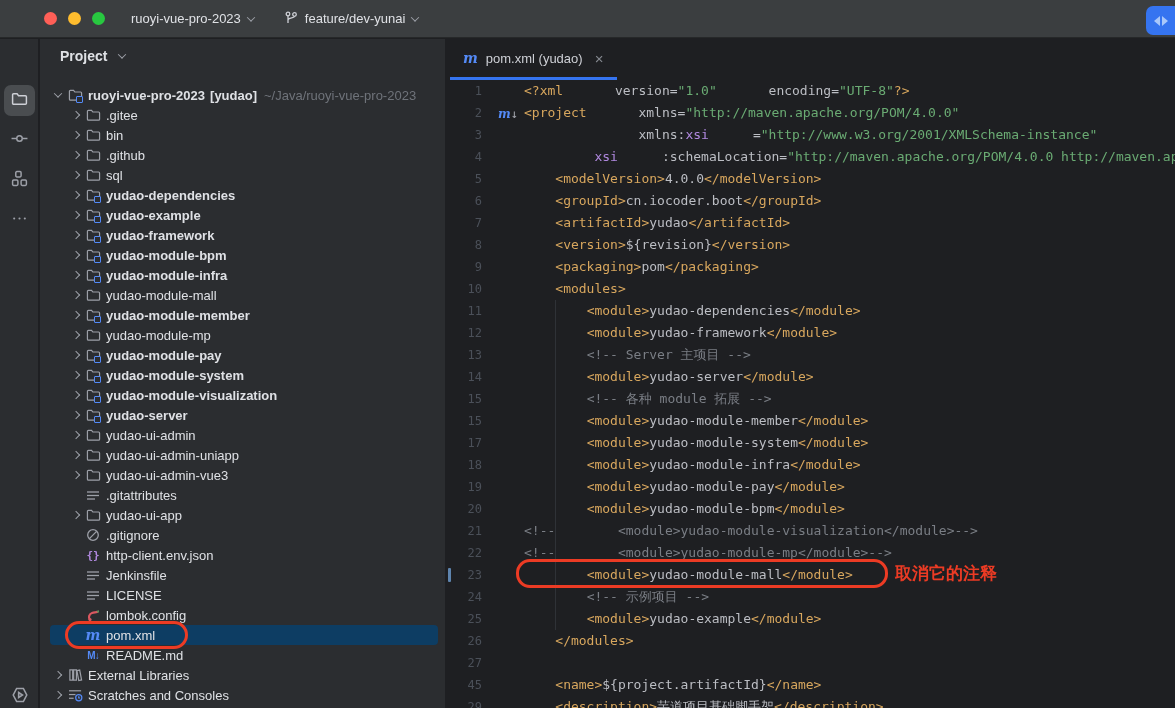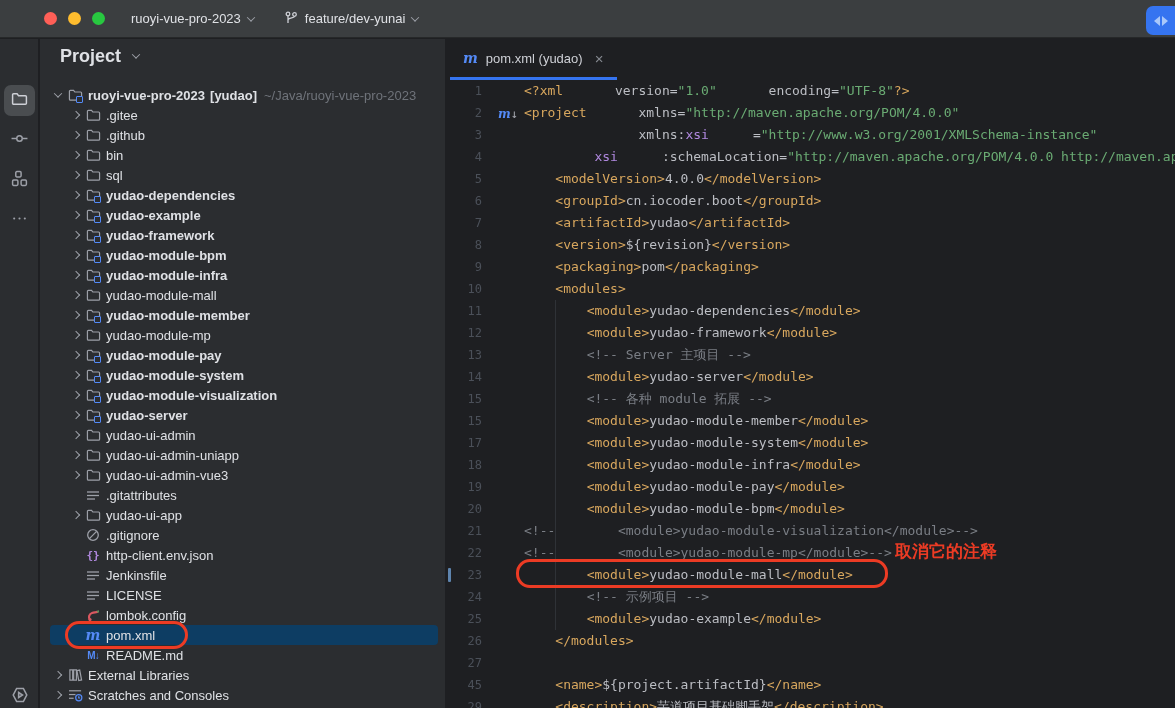--- a/index.html
+++ b/index.html
@@ -31,21 +31,21 @@
     border-right:1px solid #1E1F22; }
   .stripe-btn { position:absolute; left:4px; width:31px; height:31px; border-radius:7px;
     display:flex; align-items:center; justify-content:center; color:#9DA0A8; }
   .stripe-btn.selected { background:#4A4D50; }
   .stripe-btn svg { stroke:#CED0D6; fill:none; stroke-width:1.4; }
   .stripe-btn.dim svg { stroke:#9DA0A8; }
 
   
   .panel { position:absolute; left:40px; top:39px; width:405px; height:669px; background:#2B2D30; overflow:hidden; }
   .panel-header { height:34px; display:flex; align-items:center; padding-left:20px; gap:12px;
-    color:#DFE1E5; font-size:18px; font-weight:700; }
+    color:#DFE1E5; font-size:14px; font-weight:700; }
   .tree { position:absolute; left:0; top:46px; width:405px; }
   .tree-row { height:20px; display:flex; align-items:center; font-size:13px; color:#DFE1E5;
     white-space:nowrap; position:relative; }
   .tree-row.selected { background:#0D3D63; border-radius:4px; margin:0 7px 0 10px; }
   .tree-row.selected .rowpad { width:calc(var(--pad) - 10px); }
   .rowpad { width:var(--pad); flex:none; }
   .tchev { width:16px; flex:none; display:flex; align-items:center; justify-content:center; }
   .ticon { width:18px; height:16px; flex:none; display:flex; align-items:center; justify-content:center; margin-right:4px; position:relative; }
   .ticon svg { stroke:#9DA0A8; fill:none; stroke-width:1.3; }
   .tlabel.bold { font-weight:700; }
@@ -181,33 +181,33 @@
         <div class="tree-row" style="--pad: 28px;">
           <span class="rowpad"></span>
           <span class="tchev">
             <span class="chev right"></span>
           </span>
           <span class="ticon">
             <svg width="15" height="14" viewBox="0 0 16 15">
               <path d="M1.5 3.5 a1 1 0 0 1 1-1 h3.4 l1.4 1.8 h6.2 a1 1 0 0 1 1 1 v6.7 a1 1 0 0 1 -1 1 h-11 a1 1 0 0 1 -1-1 z"></path>
             </svg>
           </span>
+          <span class="tlabel">bin</span>
+        </div>
+        <div class="tree-row" style="--pad: 28px;">
+          <span class="rowpad"></span>
+          <span class="tchev">
+            <span class="chev right"></span>
+          </span>
+          <span class="ticon">
+            <svg width="15" height="14" viewBox="0 0 16 15">
+              <path d="M1.5 3.5 a1 1 0 0 1 1-1 h3.4 l1.4 1.8 h6.2 a1 1 0 0 1 1 1 v6.7 a1 1 0 0 1 -1 1 h-11 a1 1 0 0 1 -1-1 z"></path>
+            </svg>
+          </span>
           <span class="tlabel">.github</span>
-        </div>
-        <div class="tree-row" style="--pad: 28px;">
-          <span class="rowpad"></span>
-          <span class="tchev">
-            <span class="chev right"></span>
-          </span>
-          <span class="ticon">
-            <svg width="15" height="14" viewBox="0 0 16 15">
-              <path d="M1.5 3.5 a1 1 0 0 1 1-1 h3.4 l1.4 1.8 h6.2 a1 1 0 0 1 1 1 v6.7 a1 1 0 0 1 -1 1 h-11 a1 1 0 0 1 -1-1 z"></path>
-            </svg>
-          </span>
-          <span class="tlabel">bin</span>
         </div>
         <div class="tree-row" style="--pad: 28px;">
           <span class="rowpad"></span>
           <span class="tchev">
             <span class="chev right"></span>
           </span>
           <span class="ticon">
             <svg width="15" height="14" viewBox="0 0 16 15">
               <path d="M1.5 3.5 a1 1 0 0 1 1-1 h3.4 l1.4 1.8 h6.2 a1 1 0 0 1 1 1 v6.7 a1 1 0 0 1 -1 1 h-11 a1 1 0 0 1 -1-1 z"></path>
             </svg>
@@ -567,16 +567,16 @@
         <div class="code-line"><span class="ln">22</span><span class="c">&lt;!--        &lt;module&gt;yudao-module-mp&lt;/module&gt;--&gt;</span></div>
         <div class="code-line"><span class="ln">23</span><span class="caret-bar"></span><span class="p">        </span><span class="t">&lt;module&gt;</span><span class="x">yudao-module-mall</span><span class="t">&lt;/module&gt;</span></div>
         <div class="code-line"><span class="ln">24</span><span class="p">        </span><span class="c">&lt;!-- 示例项目 --&gt;</span></div>
         <div class="code-line"><span class="ln">25</span><span class="p">        </span><span class="t">&lt;module&gt;</span><span class="x">yudao-example</span><span class="t">&lt;/module&gt;</span></div>
         <div class="code-line"><span class="ln">26</span><span class="p">    </span><span class="t">&lt;/modules&gt;</span></div>
         <div class="code-line"><span class="ln">27</span></div>
         <div class="code-line"><span class="ln">45</span><span class="p">    </span><span class="t">&lt;name&gt;</span><span class="x">${project.artifactId}</span><span class="t">&lt;/name&gt;</span></div>
         <div class="code-line"><span class="ln">29</span><span class="p">    </span><span class="t">&lt;description&gt;</span><span class="x">芋道项目基础脚手架</span><span class="t">&lt;/description&gt;</span></div>
       </div>
     <div class="anno-box" style="left:71px; top:520px; width:372px; height:29px;"></div>
-    <div class="anno-text" style="left:450px; top:501px;text-align:right;">取消它的注释</div>
+    <div class="anno-text" style="left:450px; top:523px;text-align:right;">取消它的注释</div>
   </div>
 
 </div>
 
 </body></html>

